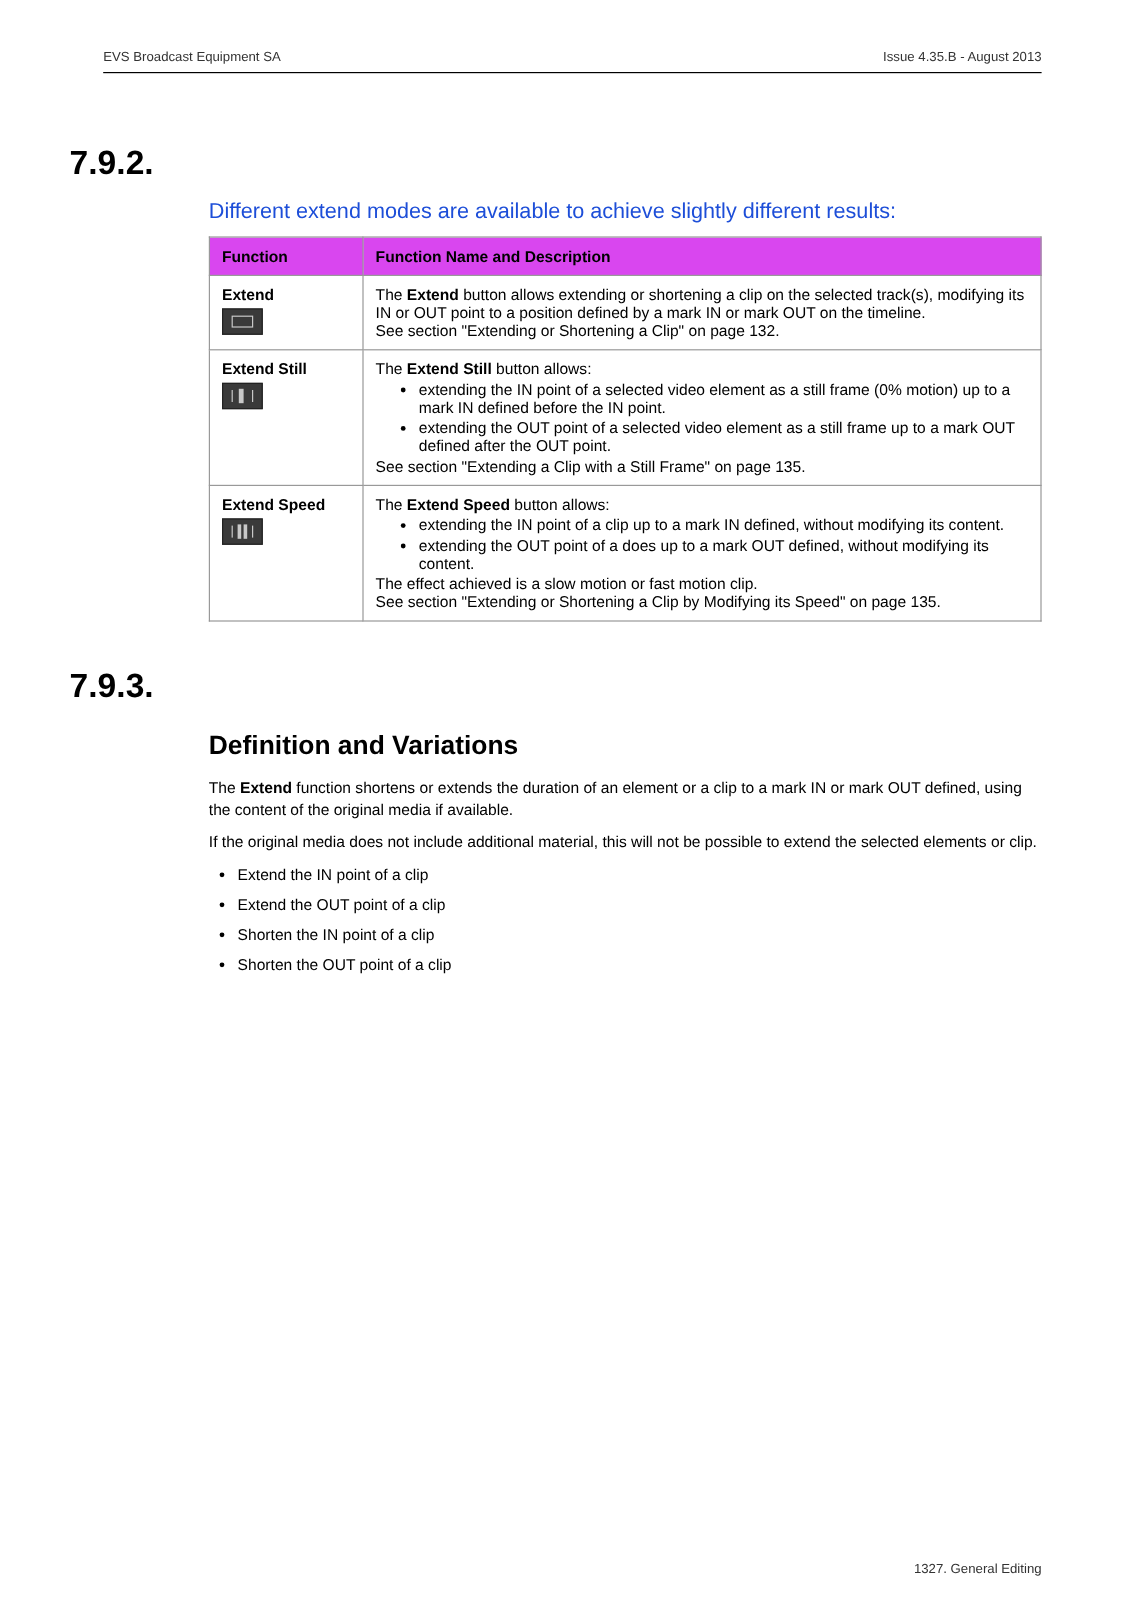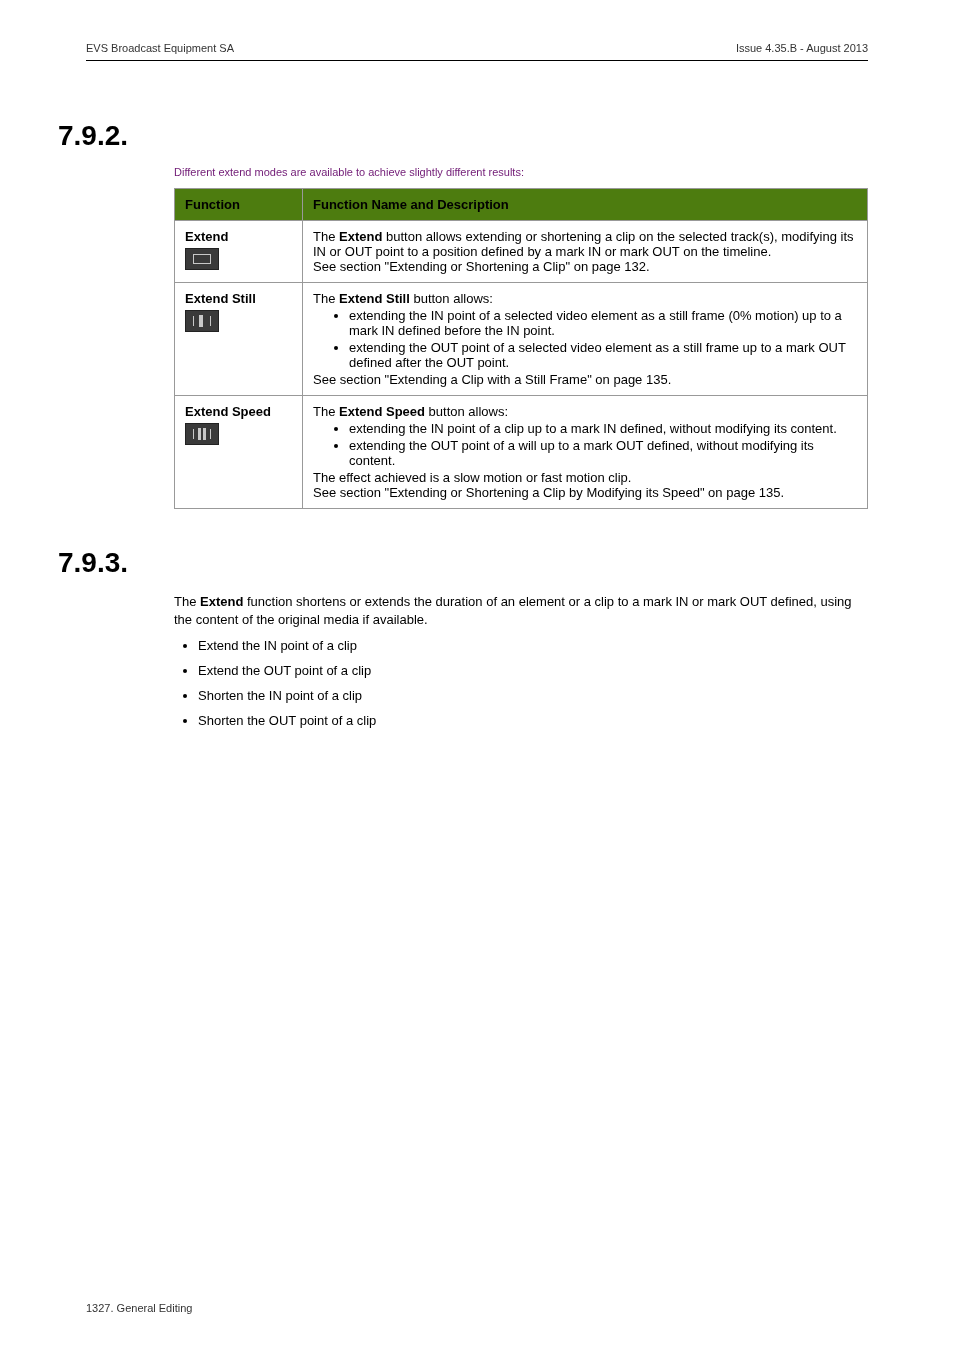--- a/index.html
+++ b/index.html
@@ -49,38 +49,38 @@
   }
   .sec-title {
     font-size: 28px;
     font-weight: bold;
     color: #000;
   }
   .body-col {
     margin-left: 88px;
   }
   .intro {
-    font-size: 11px;
+    font-size: 18px;
     margin-bottom: 10px;
-    color: #701a75;
+    color: #1d4ed8;
   }
   table.func {
     border-collapse: collapse;
     width: 100%;
     font-size: 13px;
   }
   table.func th, table.func td {
     border: 1px solid #999;
     padding: 8px 10px;
     text-align: left;
     vertical-align: top;
   }
   table.func th {
     font-weight: bold;
-    background: #4d7c0f;
+    background: #d946ef;
   }
   .func-label {
     font-weight: bold;
     display: block;
     margin-bottom: 4px;
   }
   .icon-box {
     display: inline-block;
     width: 34px;
     height: 22px;
@@ -149,21 +149,21 @@
   ul.body-list li {
     font-size: 13px;
     margin-bottom: 10px;
   }
   .footer {
     position: absolute;
     bottom: 36px;
     left: 86px;
     right: 86px;
     display: flex;
-    justify-content: flex-start;
+    justify-content: flex-end;
     font-size: 11px;
     color: #333;
     margin-top: 16px;
   }
   .col-func { width: 128px; }
 </style>
 </head>
 <body>
 
 <div class="top-bar">
@@ -215,39 +215,41 @@
         </tr>
         <tr>
           <td>
             <span class="func-label">Extend Speed</span>
             <span class="icon-box icon-speed"><span class="icon-inner"></span></span>
           </td>
           <td>
             <span>The </span><b>Extend Speed</b><span> button allows:</span>
             <ul class="cell-list">
               <li>extending the IN point of a clip up to a mark IN defined, without modifying its content.</li>
-              <li>extending the OUT point of a will up to a mark OUT defined, without modifying its content.</li>
+              <li>extending the OUT point of a does up to a mark OUT defined, without modifying its content.</li>
             </ul>
             <span>The effect achieved is a slow motion or fast motion clip.</span><br>
             <span>See section "Extending or Shortening a Clip by Modifying its Speed" on page 135.</span>
           </td>
         </tr>
       </tbody>
     </table>
   </div>
 
   <div class="sec-row" style="margin-top:38px;">
     <div class="sec-num">7.9.3.</div>
   </div>
 
   <div class="body-col">
+    <div class="h2">Definition and Variations</div>
 
     <p class="para">
       <span>The </span><b>Extend</b><span> function shortens or extends the duration of an element or a clip to a mark IN or mark OUT defined, using the content of the original media if available.</span>
     </p>
+    <p class="para">If the original media does not include additional material, this will not be possible to extend the selected elements or clip.</p>
 
     <ul class="body-list">
       <li>Extend the IN point of a clip</li>
       <li>Extend the OUT point of a clip</li>
       <li>Shorten the IN point of a clip</li>
       <li>Shorten the OUT point of a clip</li>
     </ul>
   </div>
 
 </div>

